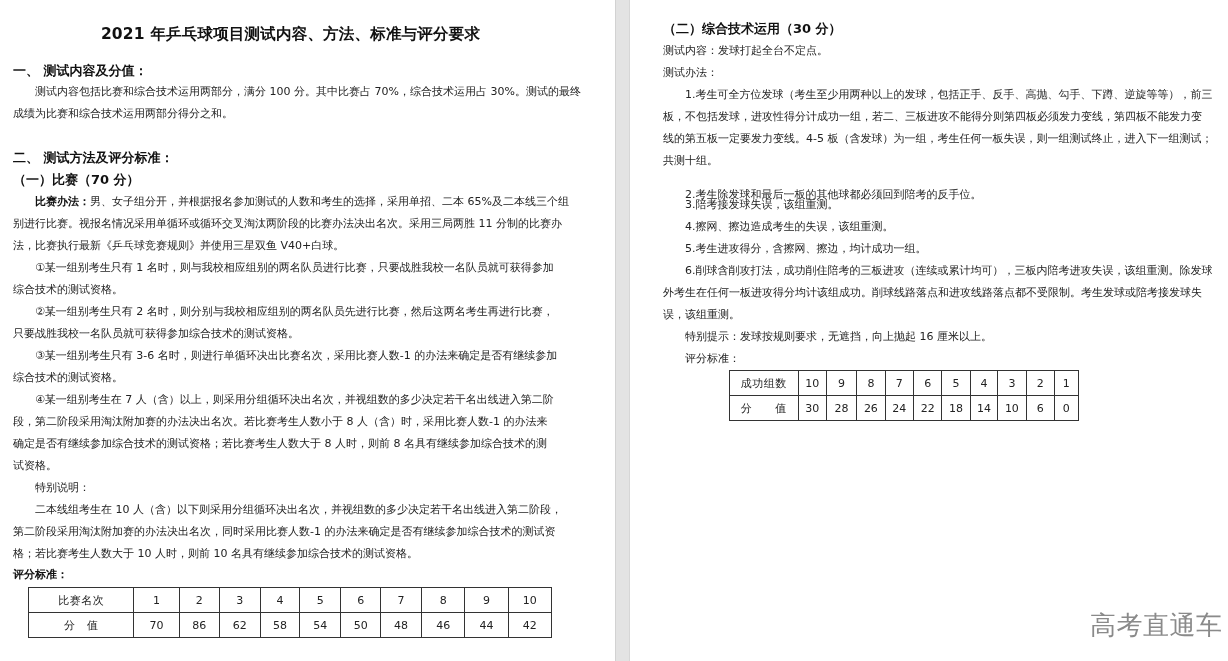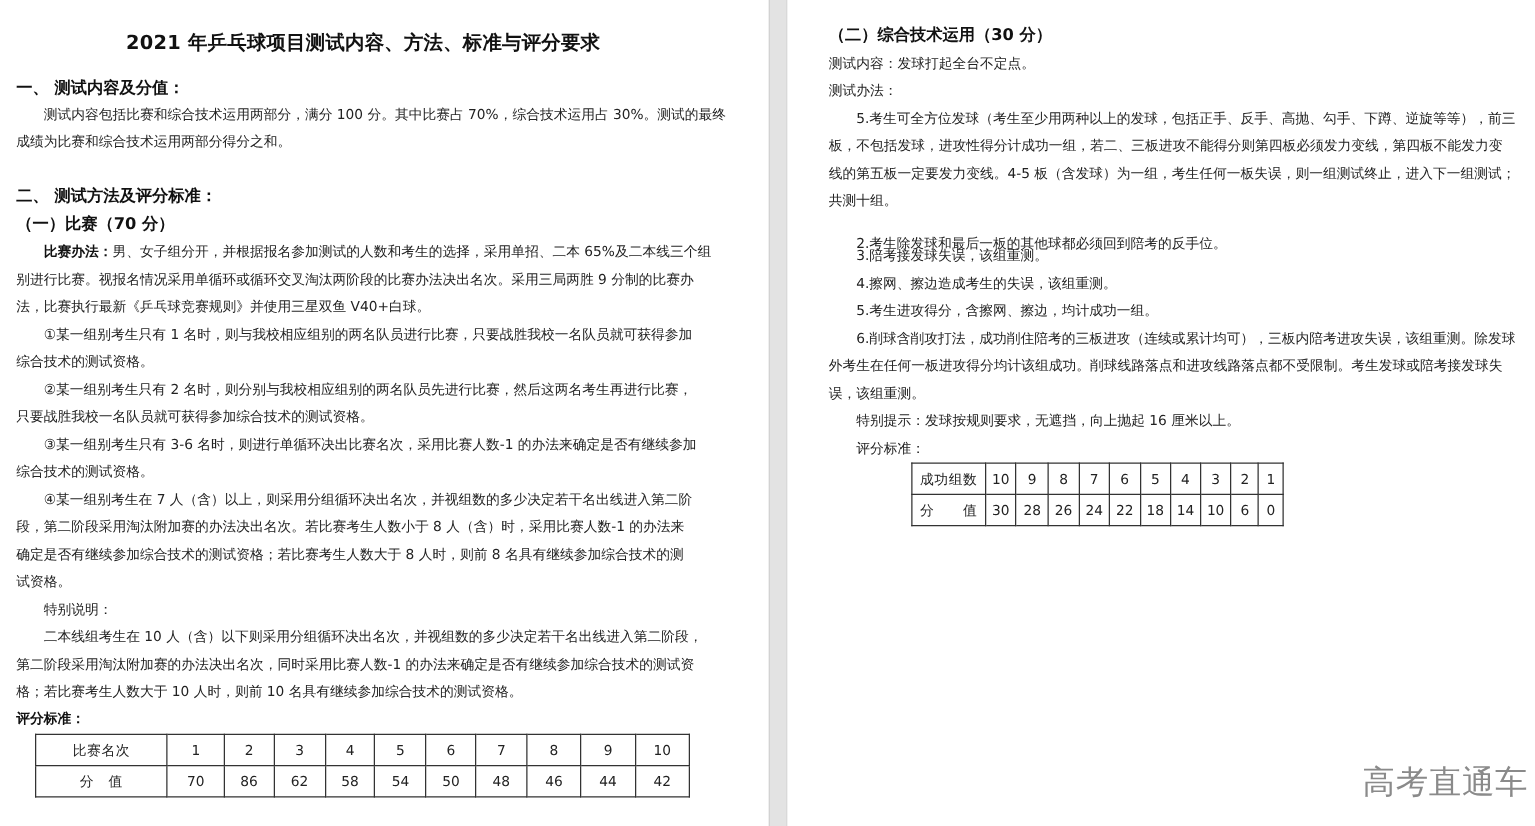--- a/index.html
+++ b/index.html
@@ -35,21 +35,21 @@
   <div class="line heading" style="left:13px; top:64px;">一、 测试内容及分值：</div>
   <div class="line" style="left:35px; top:85px;">测试内容包括比赛和综合技术运用两部分，满分 100 分。其中比赛占 70%，综合技术运用占 30%。测试的最终</div>
   <div class="line" style="left:13px; top:107px;">成绩为比赛和综合技术运用两部分得分之和。</div>
 
   <div class="line heading" style="left:13px; top:151px;">二、 测试方法及评分标准：</div>
   <div class="line heading" style="left:13px; top:173px;">（一）比赛（70 分）</div>
 
   <div class="line" style="left:35px; top:195px;">
     <span class="bold">比赛办法：</span><span>男、女子组分开，并根据报名参加测试的人数和考生的选择，采用单招、二本 65%及二本线三个组</span>
   </div>
-  <div class="line" style="left:13px; top:217px;">别进行比赛。视报名情况采用单循环或循环交叉淘汰两阶段的比赛办法决出名次。采用三局两胜 9 分制的比赛办</div>
+  <div class="line" style="left:13px; top:217px;">别进行比赛。视报名情况采用单循环或循环交叉淘汰两阶段的比赛办法决出名次。采用三局两胜 11 分制的比赛办</div>
   <div class="line" style="left:13px; top:239px;">法，比赛执行最新《乒乓球竞赛规则》并使用三星双鱼 V40+白球。</div>
 
   <div class="line" style="left:35px; top:261px;">①某一组别考生只有 1 名时，则与我校相应组别的两名队员进行比赛，只要战胜我校一名队员就可获得参加</div>
   <div class="line" style="left:13px; top:283px;">综合技术的测试资格。</div>
   <div class="line" style="left:35px; top:305px;">②某一组别考生只有 2 名时，则分别与我校相应组别的两名队员先进行比赛，然后这两名考生再进行比赛，</div>
   <div class="line" style="left:13px; top:327px;">只要战胜我校一名队员就可获得参加综合技术的测试资格。</div>
   <div class="line" style="left:35px; top:349px;">③某一组别考生只有 3-6 名时，则进行单循环决出比赛名次，采用比赛人数-1 的办法来确定是否有继续参加</div>
   <div class="line" style="left:13px; top:371px;">综合技术的测试资格。</div>
   <div class="line" style="left:35px; top:393px;">④某一组别考生在 7 人（含）以上，则采用分组循环决出名次，并视组数的多少决定若干名出线进入第二阶</div>
   <div class="line" style="left:13px; top:415px;">段，第二阶段采用淘汰附加赛的办法决出名次。若比赛考生人数小于 8 人（含）时，采用比赛人数-1 的办法来</div>
@@ -95,38 +95,38 @@
     </table>
 </div>
 
 <div class="gutter"></div>
 
 <div class="page page-right">
   <div class="line heading" style="left:33px; top:22px;">（二）综合技术运用（30 分）</div>
   <div class="line" style="left:33px; top:44px;">测试内容：发球打起全台不定点。</div>
   <div class="line" style="left:33px; top:66px;">测试办法：</div>
 
-  <div class="line" style="left:55px; top:88px;">5.考生可全方位发球（考生至少用两种以上的发球，包括正手、反手、高抛、勾手、下蹲、逆旋等等），前三</div>
+  <div class="line" style="left:55px; top:88px;">1.考生可全方位发球（考生至少用两种以上的发球，包括正手、反手、高抛、勾手、下蹲、逆旋等等），前三</div>
   <div class="line" style="left:33px; top:110px;">板，不包括发球，进攻性得分计成功一组，若二、三板进攻不能得分则第四板必须发力变线，第四板不能发力变</div>
   <div class="line" style="left:33px; top:132px;">线的第五板一定要发力变线。4-5 板（含发球）为一组，考生任何一板失误，则一组测试终止，进入下一组测试；</div>
   <div class="line" style="left:33px; top:154px;">共测十组。</div>
 
   <div class="line" style="left:55px; top:188px;">2.考生除发球和最后一板的其他球都必须回到陪考的反手位。</div>
   <div class="line" style="left:55px; top:198px;">3.陪考接发球失误，该组重测。</div>
   <div class="line" style="left:55px; top:220px;">4.擦网、擦边造成考生的失误，该组重测。</div>
   <div class="line" style="left:55px; top:242px;">5.考生进攻得分，含擦网、擦边，均计成功一组。</div>
 
   <div class="line" style="left:55px; top:264px;">6.削球含削攻打法，成功削住陪考的三板进攻（连续或累计均可），三板内陪考进攻失误，该组重测。除发球</div>
   <div class="line" style="left:33px; top:286px;">外考生在任何一板进攻得分均计该组成功。削球线路落点和进攻线路落点都不受限制。考生发球或陪考接发球失</div>
   <div class="line" style="left:33px; top:308px;">误，该组重测。</div>
 
   <div class="line" style="left:55px; top:330px;">特别提示：发球按规则要求，无遮挡，向上抛起 16 厘米以上。</div>
   <div class="line" style="left:55px; top:352px;">评分标准：</div>
 
-  <table class="score" style="left:99px; top:370px; width:298px;">
+  <table class="score" style="left:99px; top:370px; width:350px;">
     <tbody>
         <tr>
       <td class="label" style="width:70px;">成功组数</td>
       <td style="width:29px;">10</td>
       <td style="width:31px;">9</td>
       <td style="width:29px;">8</td>
       <td style="width:29px;">7</td>
       <td style="width:29px;">6</td>
       <td style="width:29px;">5</td>
       <td style="width:28px;">4</td>

